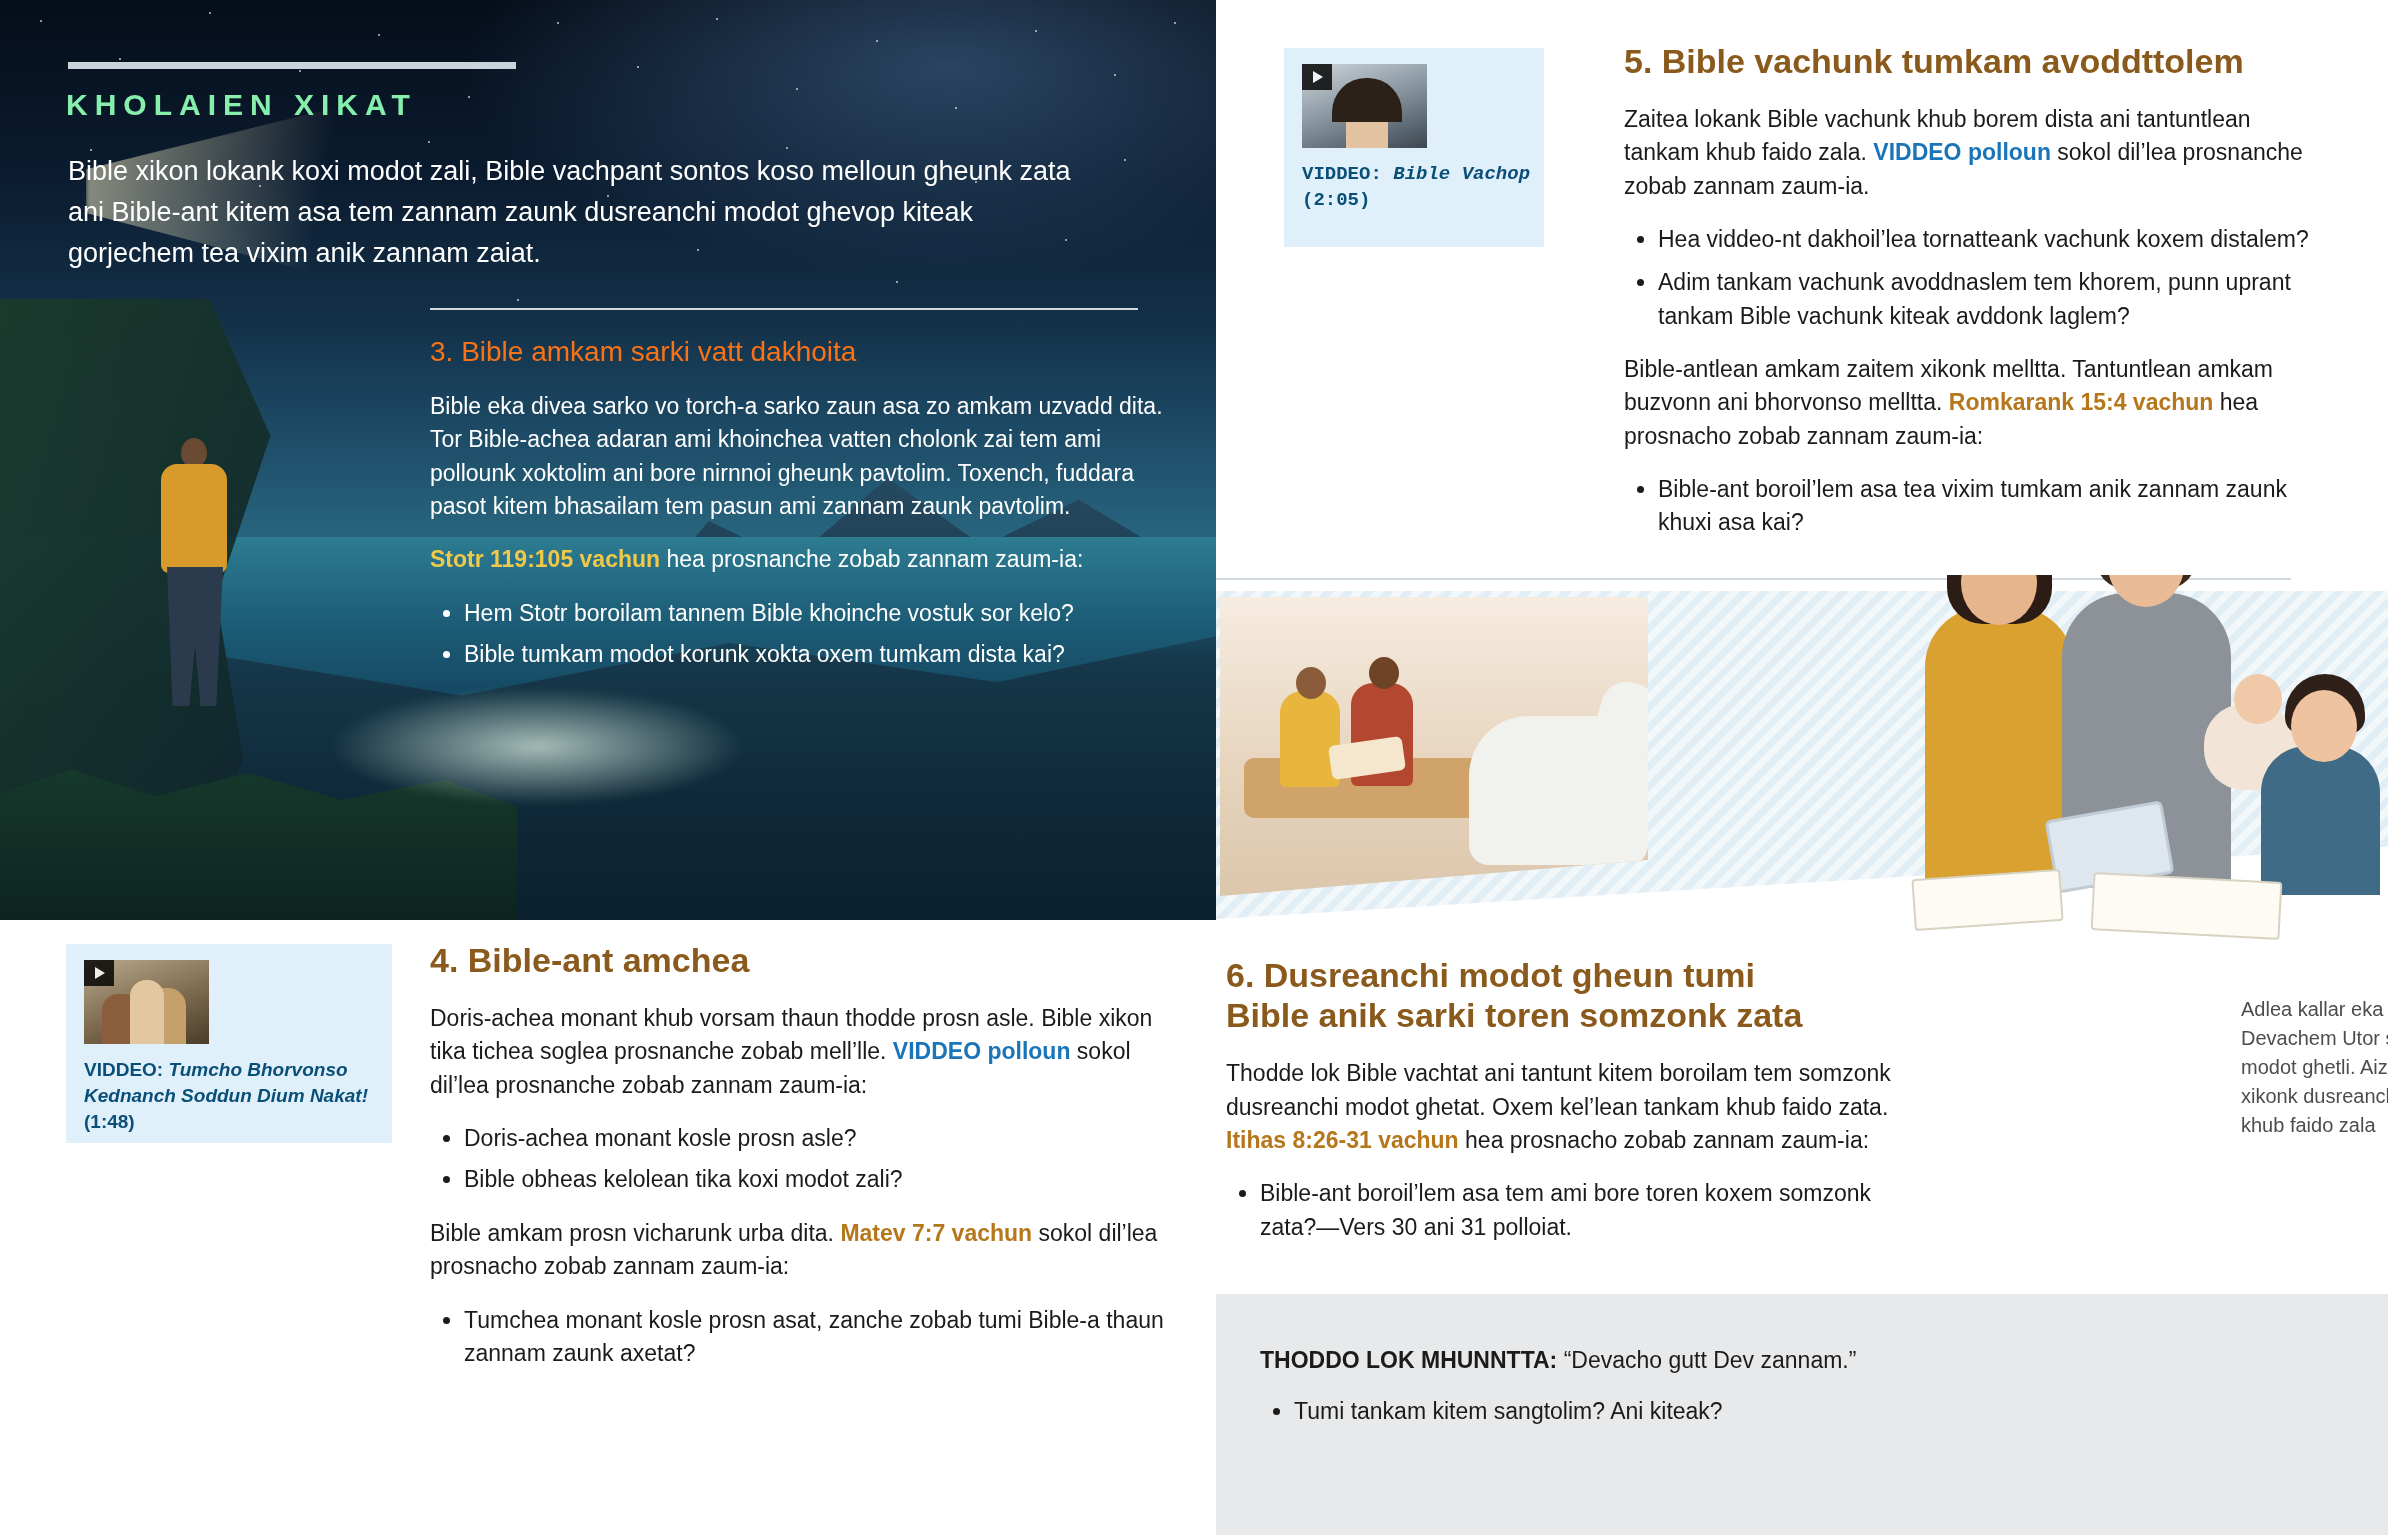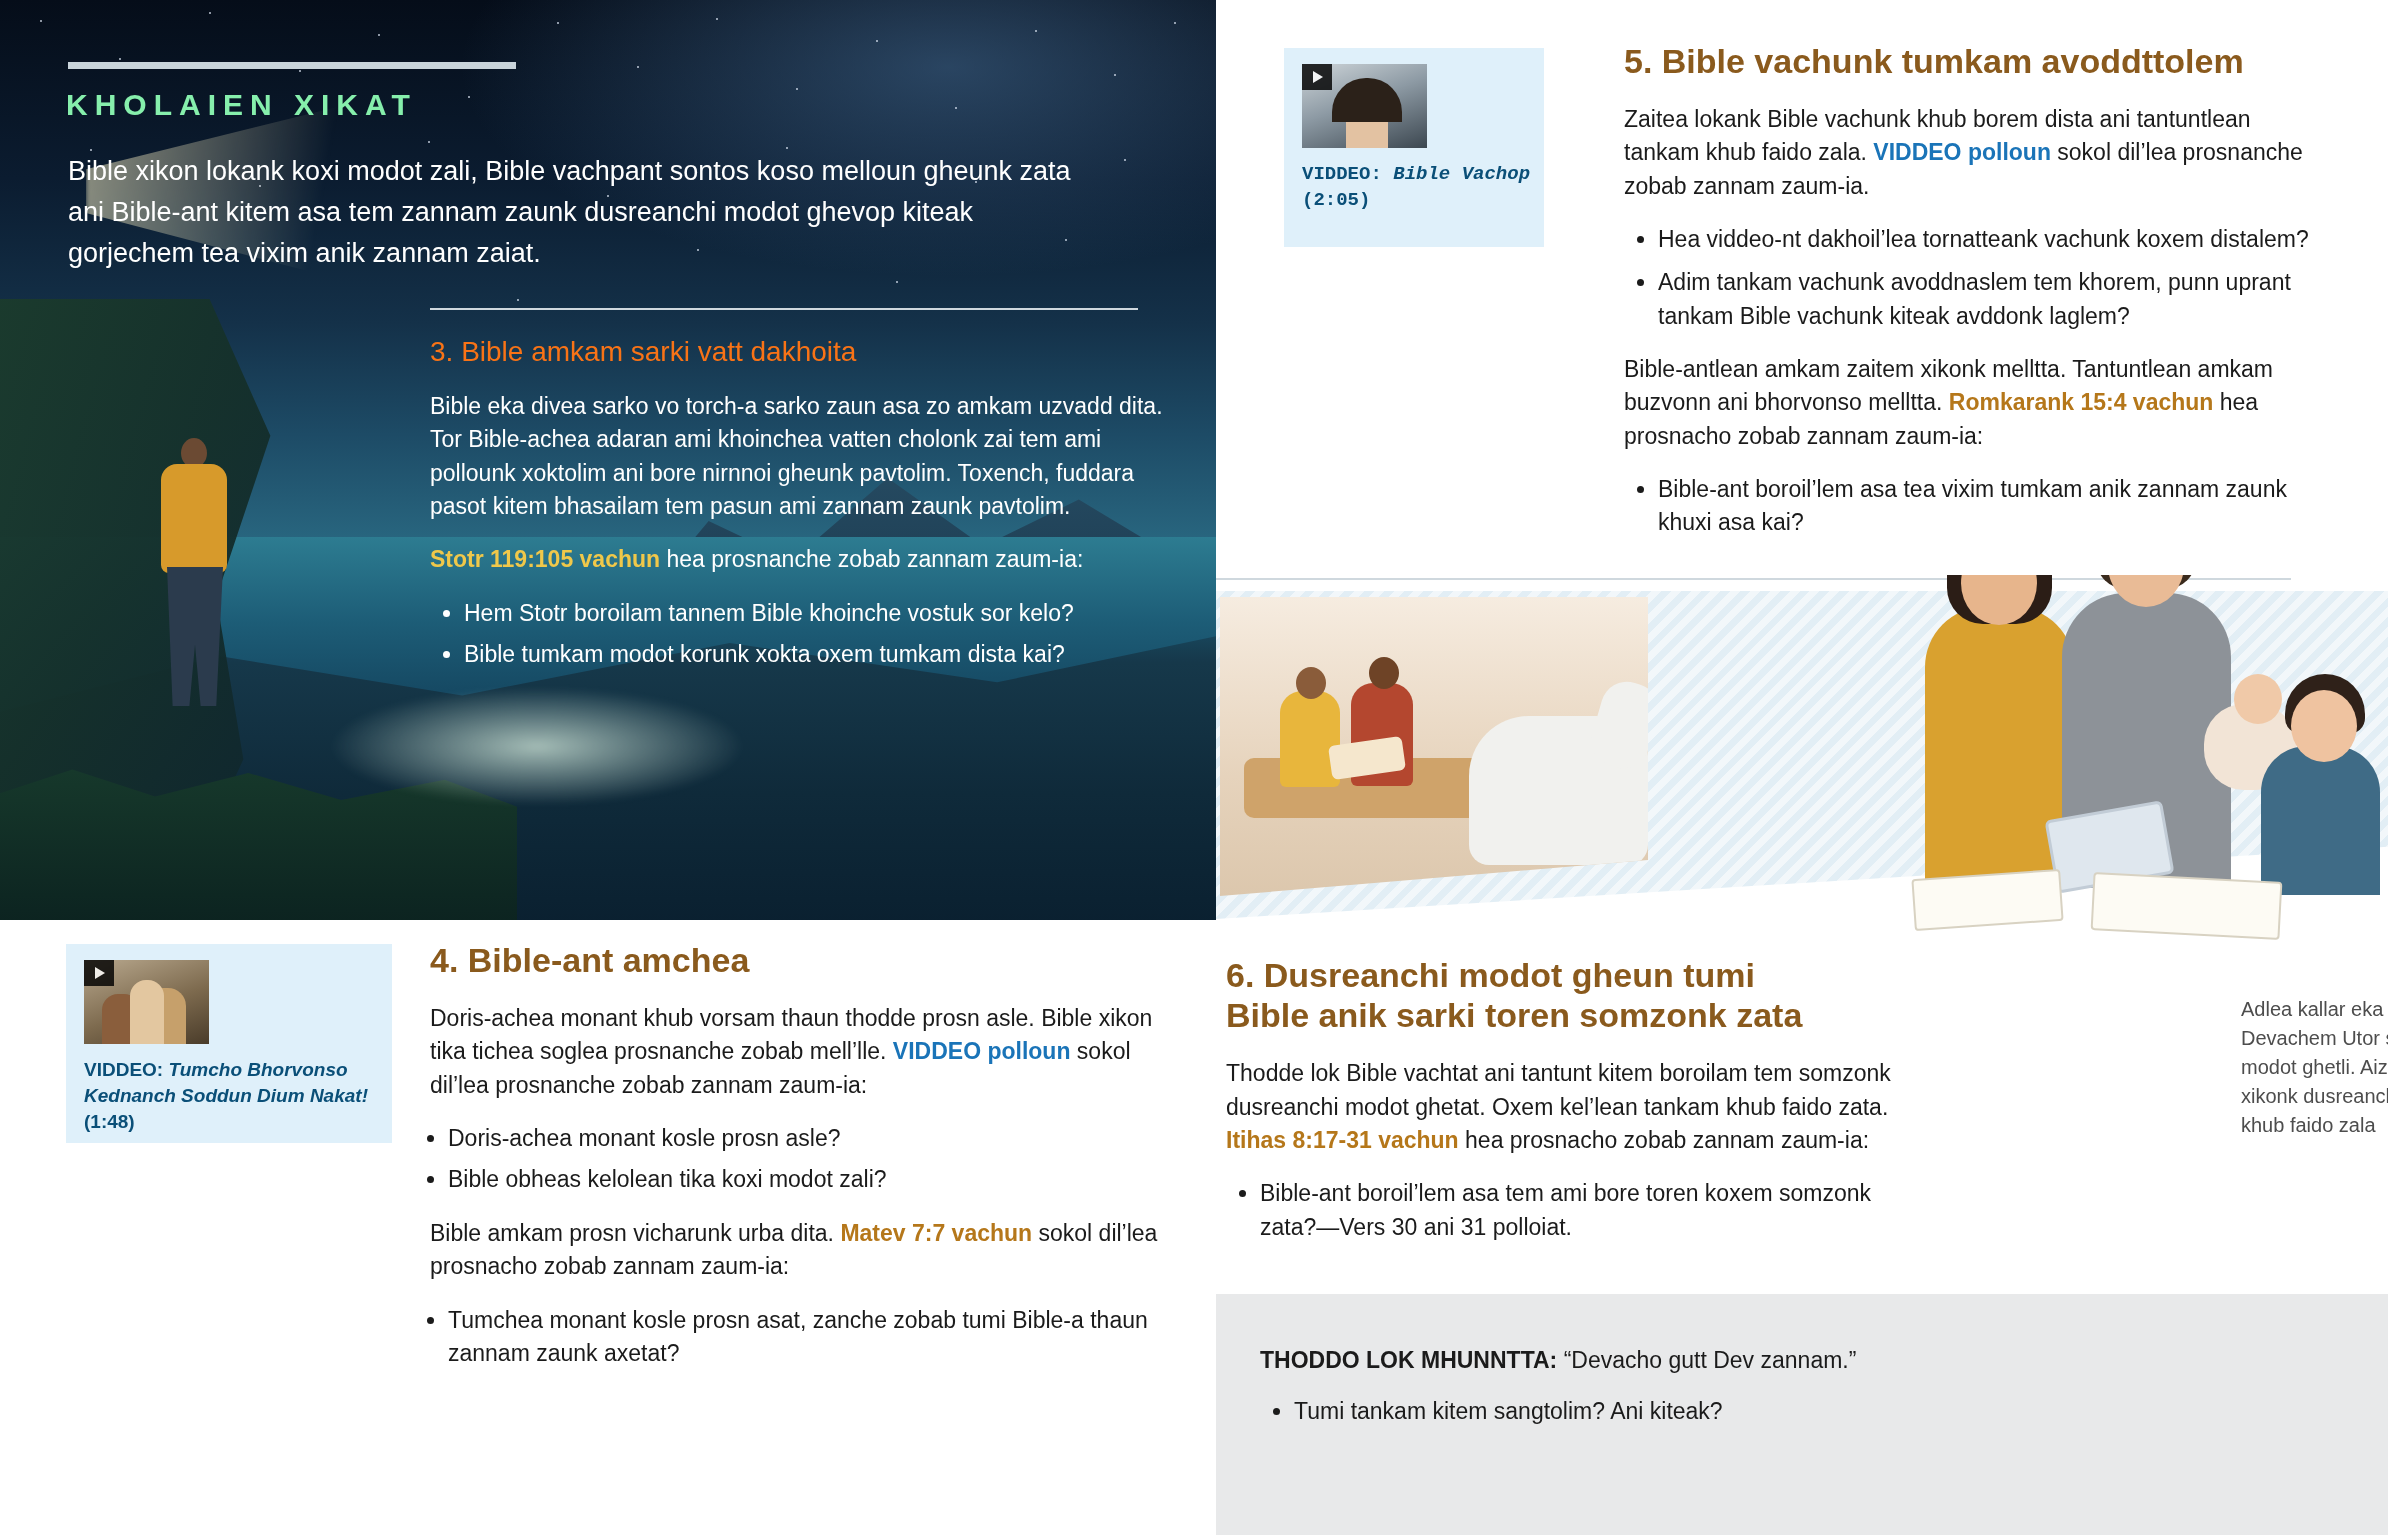--- a/index.html
+++ b/index.html
@@ -151,21 +151,21 @@
     font-size:19px; line-height:1.38; color:#0a4f78;
   }
   .vid-caption .lbl { font-weight:700; }
   .vid-caption .ttl { font-style:italic; font-weight:700; }
   .vid-caption .dur { font-weight:700; color:#0a4f78; }
 
   .sec4 { position:absolute; left:430px; top:20px; width:736px; }
   .sec4 h2 { font-size:34px; color:#8a5a1d; font-weight:700; line-height:1.18; margin-bottom:22px; }
   .sec4 p, .sec4 li { font-size:23px; line-height:1.45; color:#1b1b1b; }
   .sec4 p { margin-bottom:20px; }
-  .sec4 ul { margin-left:18px; margin-bottom:20px; }
+  .sec4 ul { margin-left:34px; margin-bottom:20px; }
   .sec4 li { margin-bottom:8px; }
   .link { color:#1a74b8; font-weight:700; }
   .ref { color:#b5771a; font-weight:700; }
 
   
   .right-col {
     position:absolute; left:1216px; top:0; width:1172px; height:1535px; background:#fff;
   }
   .vid-right { left:68px; top:48px; width:260px; height:199px;font-family:Liberation Mono, monospace; }
   .vid-right .vid-thumb { left:18px; top:16px; width:125px; height:84px; }
@@ -414,21 +414,21 @@
       <div class="bookA"></div>
       <div class="bookB"></div>
     </div>
 
     <div class="sec6">
       <h2>
         <span>6. Dusreanchi modot gheun tumi</span><br>
         <span>Bible anik sarki toren somzonk zata</span>
       </h2>
       <p>
-        <span>Thodde lok Bible vachtat ani tantunt kitem boroilam tem somzonk dusreanchi modot ghetat. Oxem kel’lean tankam khub faido zata. </span><span class="ref">Itihas 8:17-31 vachun</span><span> hea prosnacho zobab zannam zaum-ia:</span>
+        <span>Thodde lok Bible vachtat ani tantunt kitem boroilam tem somzonk dusreanchi modot ghetat. Oxem kel’lean tankam khub faido zata. </span><span class="ref">Itihas 8:26-31 vachun</span><span> hea prosnacho zobab zannam zaum-ia:</span>
       </p>
       <ul>
         <li>Bible-ant boroil’lem asa tem ami bore toren koxem somzonk zata?—Vers 30 ani 31 polloiat.</li>
       </ul>
     </div>
 
     <div class="sidenote">Adlea kallar eka Ethiopiekaran Devachem Utor somzonk dusreachi modot ghetli. Aiz zaitea lokank Bible xikonk dusreanchi modot ghetlolean khub faido zala</div>
   </div>
 
   <div class="footer">

